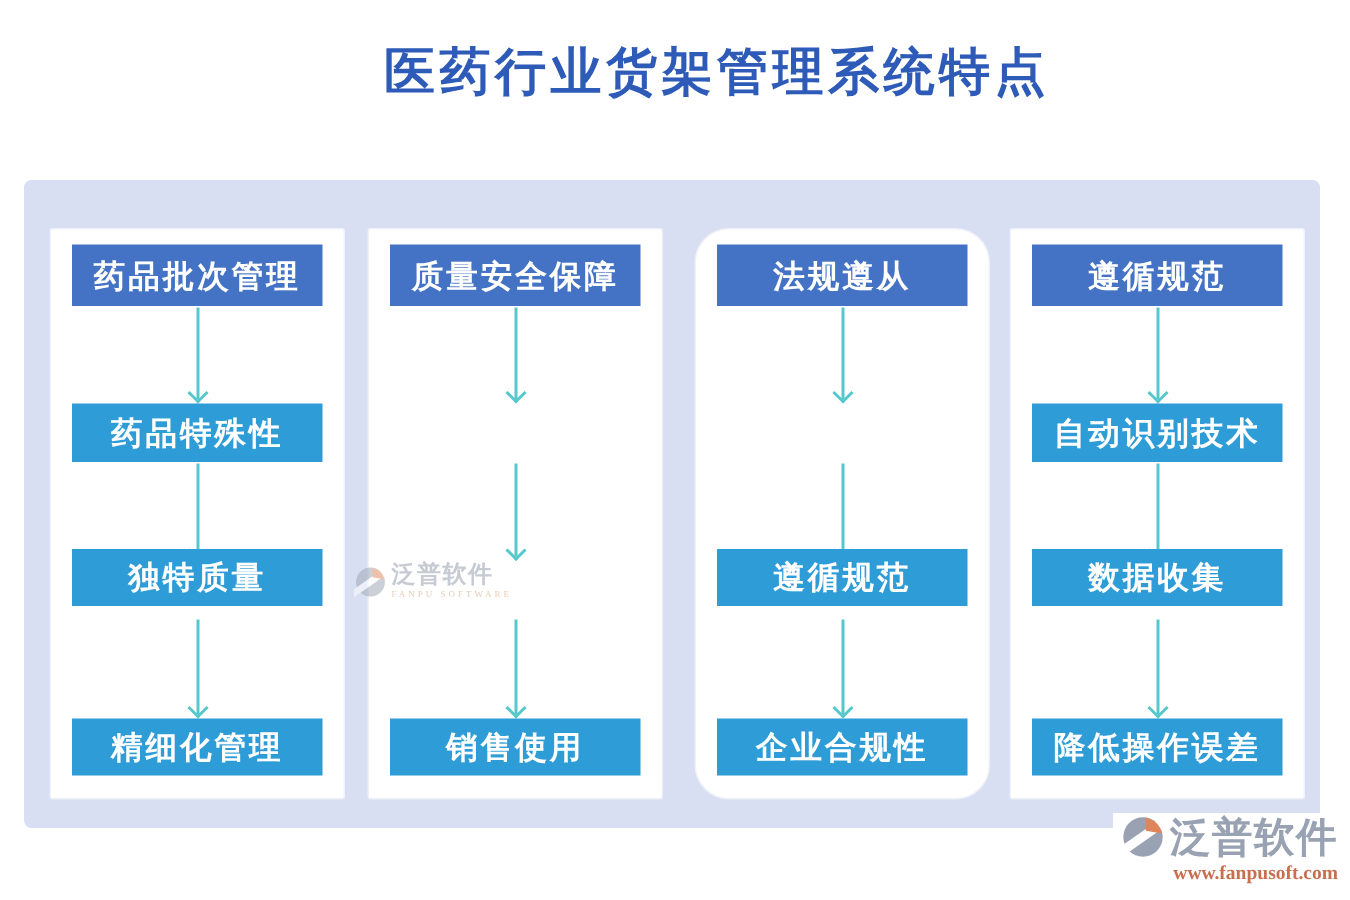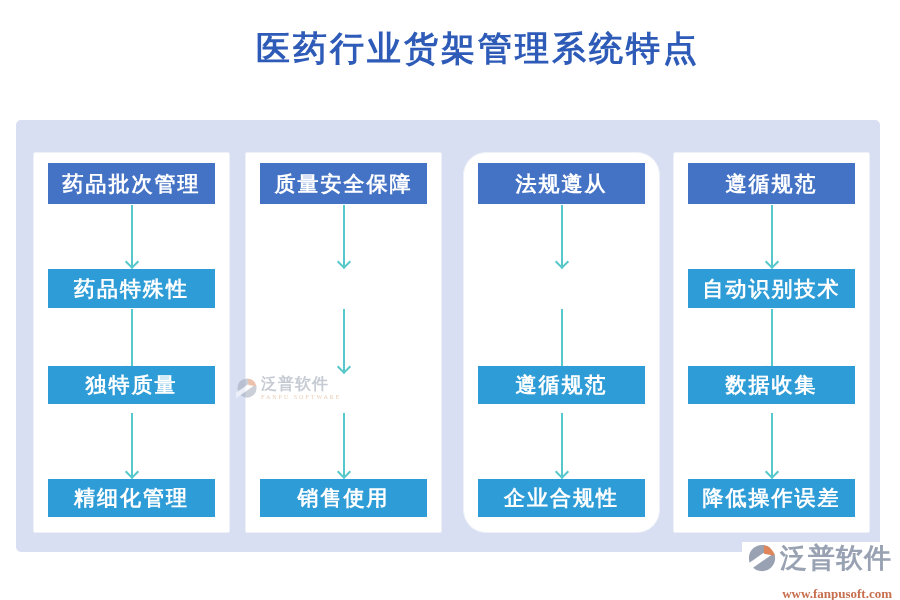--- a/index.html
+++ b/index.html
@@ -65,21 +65,21 @@
     background:#ffffff;z-index:4;
     display:flex;flex-direction:column;align-items:flex-end;justify-content:flex-start;
   }
   .logo-row{display:flex;align-items:center;}
   .logo-row svg{width:30px;height:30px;}
   .logo-name{
     font-size:27px;font-weight:bold;color:#98a2b2;letter-spacing:1px;
     margin-left:3px;line-height:32px;
   }
   .logo-url{
-    font-size:13px;font-weight:bold;color:#c76f4f;line-height:15px;margin-top:12px;
+    font-size:13px;font-weight:bold;color:#c76f4f;line-height:15px;margin-top:0px;
     font-family:"Liberation Serif","DejaVu Serif",serif;
   }
 </style>
 </head>
 <body>
 
 <div class="page">
 
   <h1 class="title">医药行业货架管理系统特点</h1>
 

